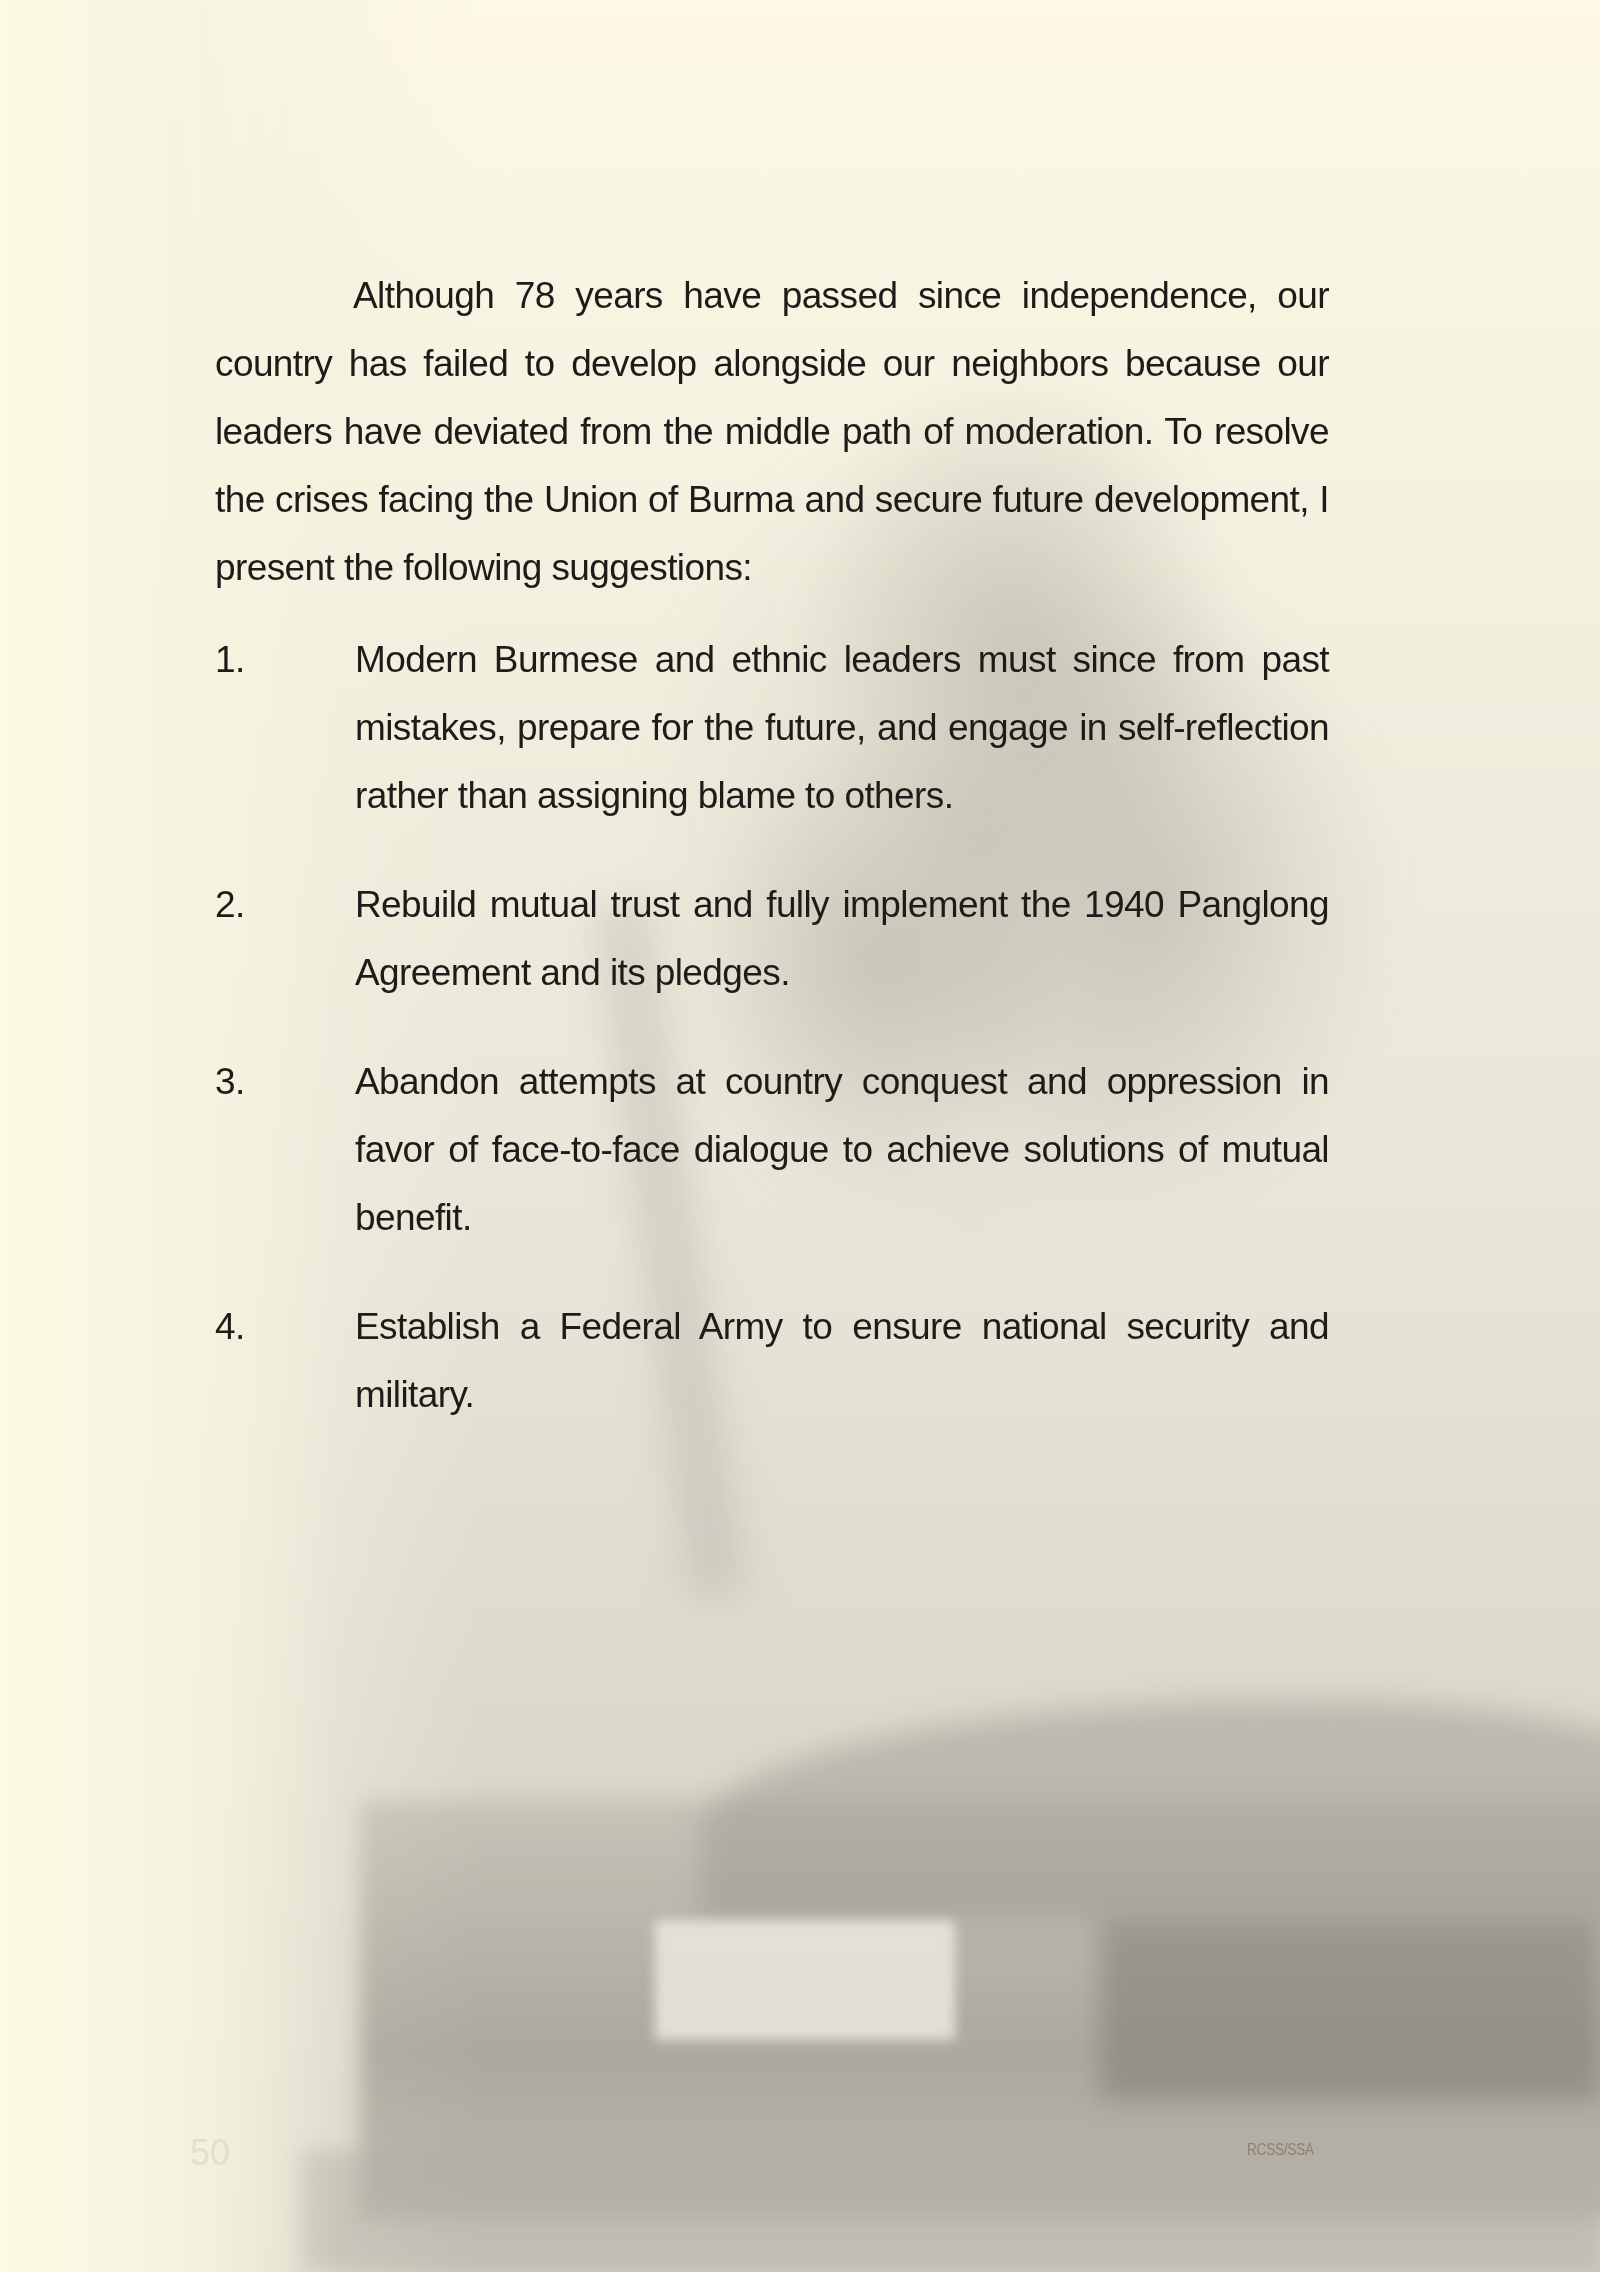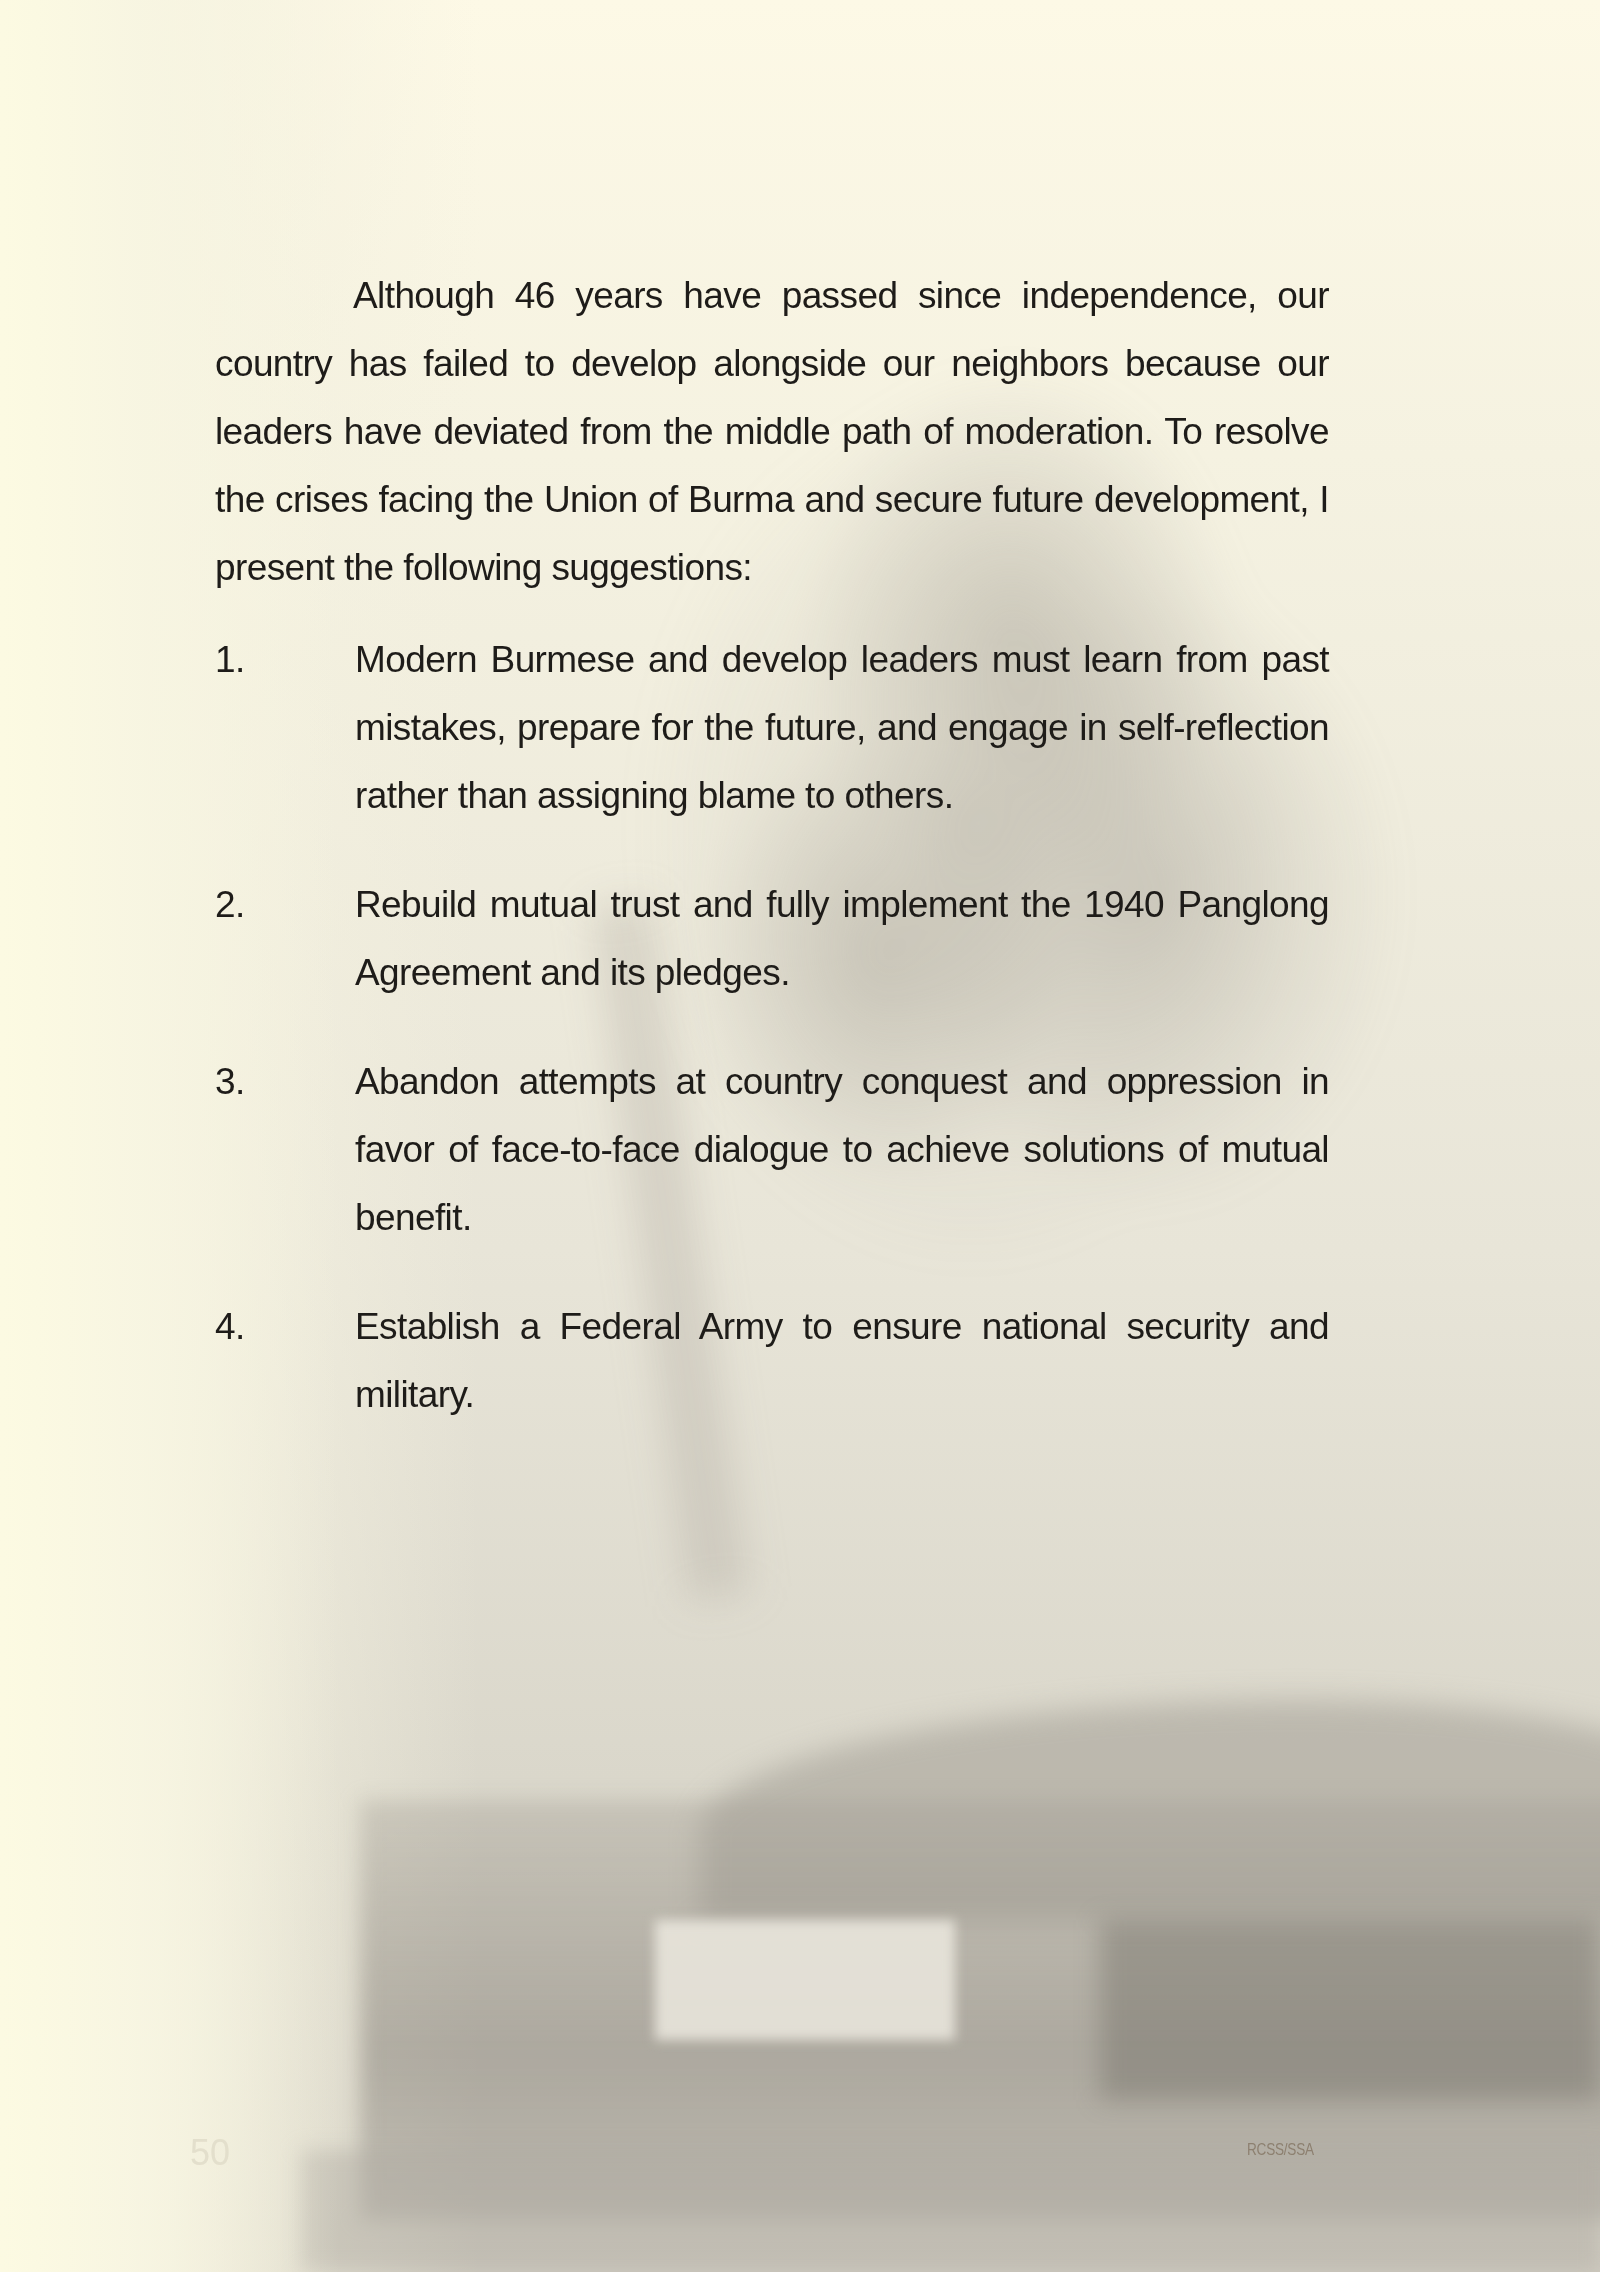--- a/index.html
+++ b/index.html
@@ -144,26 +144,26 @@
 <div class="bg-tree"></div>
 <div class="bg-trunk"></div>
 <div class="bg-hills"></div>
 <div class="bg-building"></div>
 <div class="bg-sign"></div>
 <div class="bg-dark"></div>
 <div class="bg-ground"></div>
 <div class="bg-left-fade"></div>
 
 <main class="page-content">
-  <p class="intro">Although 46 years have passed since independence, our country has failed to develop alongside our neighbors because our leaders have deviated from the middle path of moderation. To resolve the crises facing the Union of Burma and secure future development, I present the following suggestions:</p>
+  <p class="intro">Although 78 years have passed since independence, our country has failed to develop alongside our neighbors because our leaders have deviated from the middle path of moderation. To resolve the crises facing the Union of Burma and secure future development, I present the following suggestions:</p>
 
   <ol class="suggestions">
     <li class="suggestion">
       <span class="suggestion-number">1.</span>
-      <span class="suggestion-text">Modern Burmese and develop leaders must learn from past mistakes, prepare for the future, and engage in self-reflection rather than assigning blame to others.</span>
+      <span class="suggestion-text">Modern Burmese and ethnic leaders must since from past mistakes, prepare for the future, and engage in self-reflection rather than assigning blame to others.</span>
     </li>
     <li class="suggestion">
       <span class="suggestion-number">2.</span>
       <span class="suggestion-text">Rebuild mutual trust and fully implement the 1940 Panglong Agreement and its pledges.</span>
     </li>
     <li class="suggestion">
       <span class="suggestion-number">3.</span>
       <span class="suggestion-text">Abandon attempts at country conquest and oppression in favor of face-to-face dialogue to achieve solutions of mutual benefit.</span>
     </li>
     <li class="suggestion">

